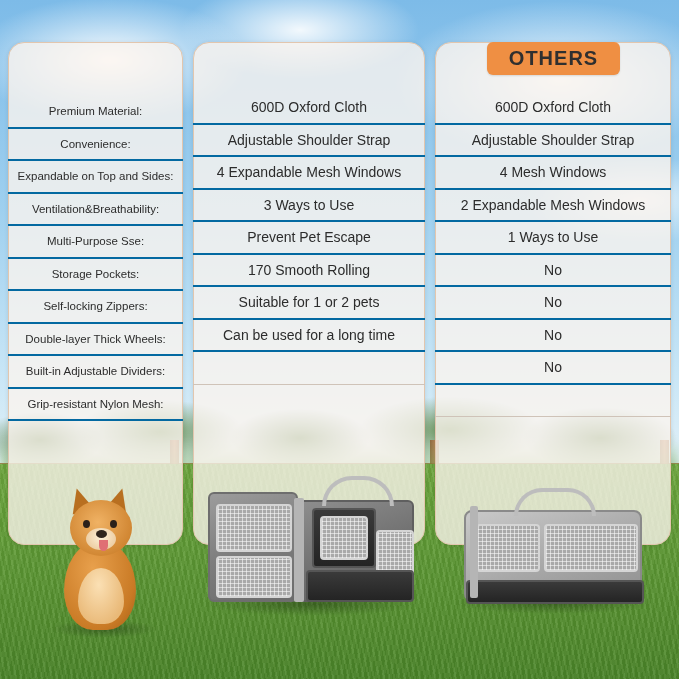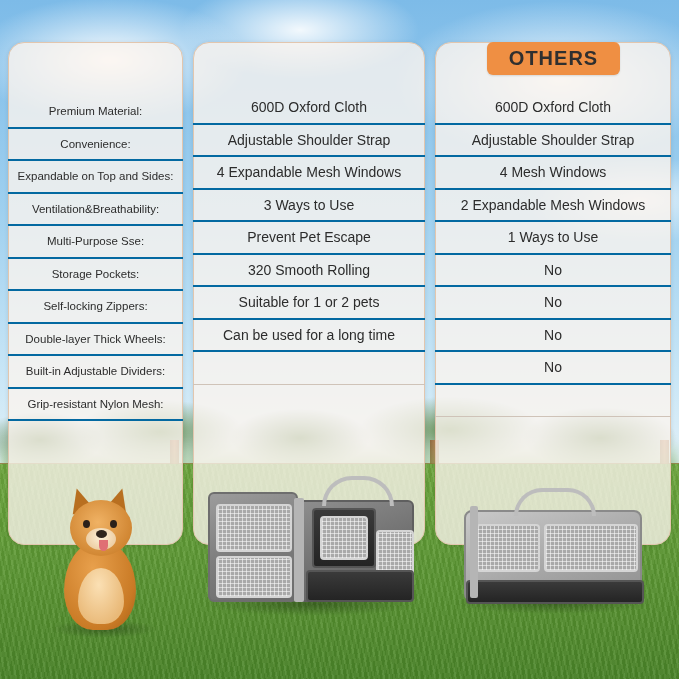--- a/index.html
+++ b/index.html
@@ -311,21 +311,21 @@
     <div class="row">Built-in Adjustable Dividers:</div>
     <div class="row">Grip-resistant Nylon Mesh:</div>
   </div>
 
   <div class="rows" id="rows-our">
     <div class="row">600D Oxford Cloth</div>
     <div class="row">Adjustable Shoulder Strap</div>
     <div class="row">4 Expandable Mesh Windows</div>
     <div class="row">3 Ways to Use</div>
     <div class="row">Prevent Pet Escape</div>
-    <div class="row">320 Smooth Rolling</div>
+    <div class="row">170 Smooth Rolling</div>
     <div class="row">Suitable for 1 or 2 pets</div>
     <div class="row">Can be used for a long time</div>
     <div class="row empty"></div>
   </div>
 
   <div class="rows" id="rows-others">
     <div class="row">600D Oxford Cloth</div>
     <div class="row">Adjustable Shoulder Strap</div>
     <div class="row">4 Mesh Windows</div>
     <div class="row">2 Expandable Mesh Windows</div>

